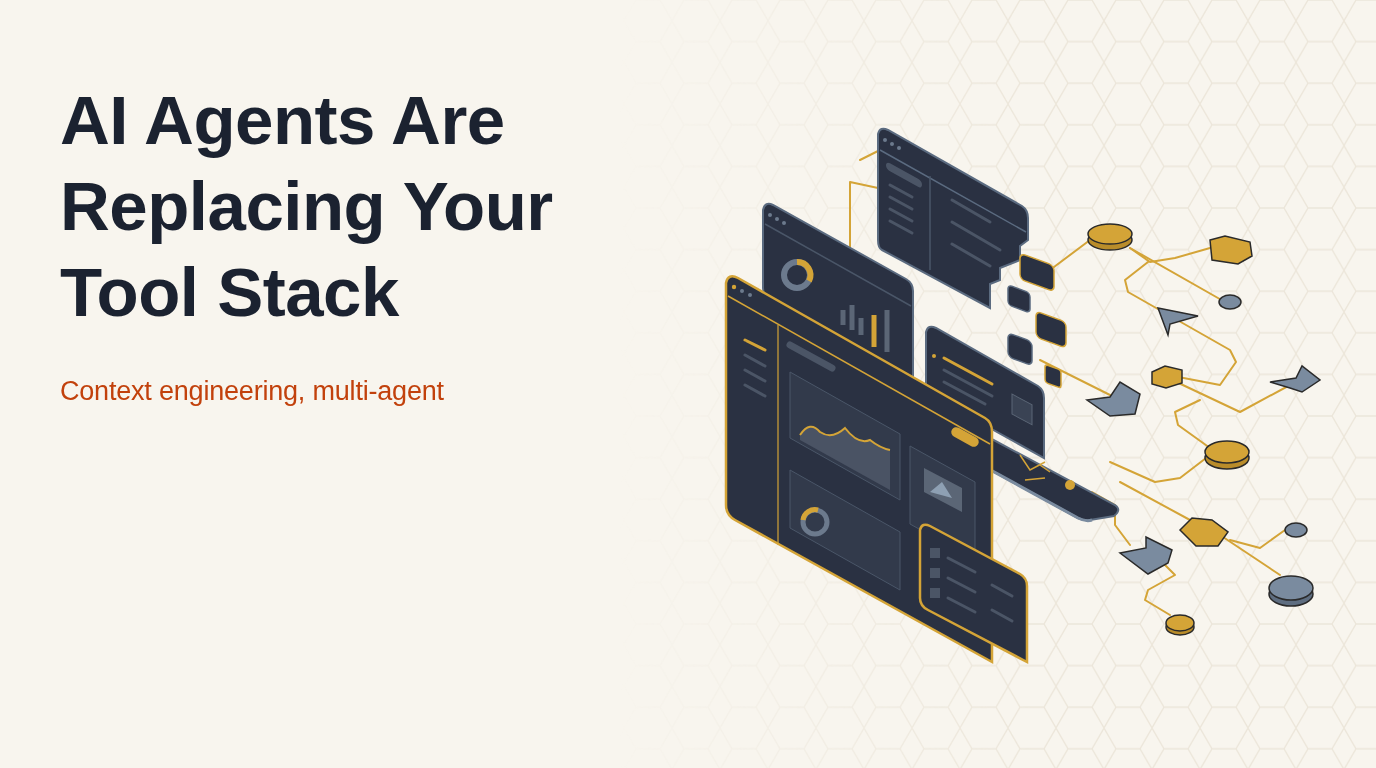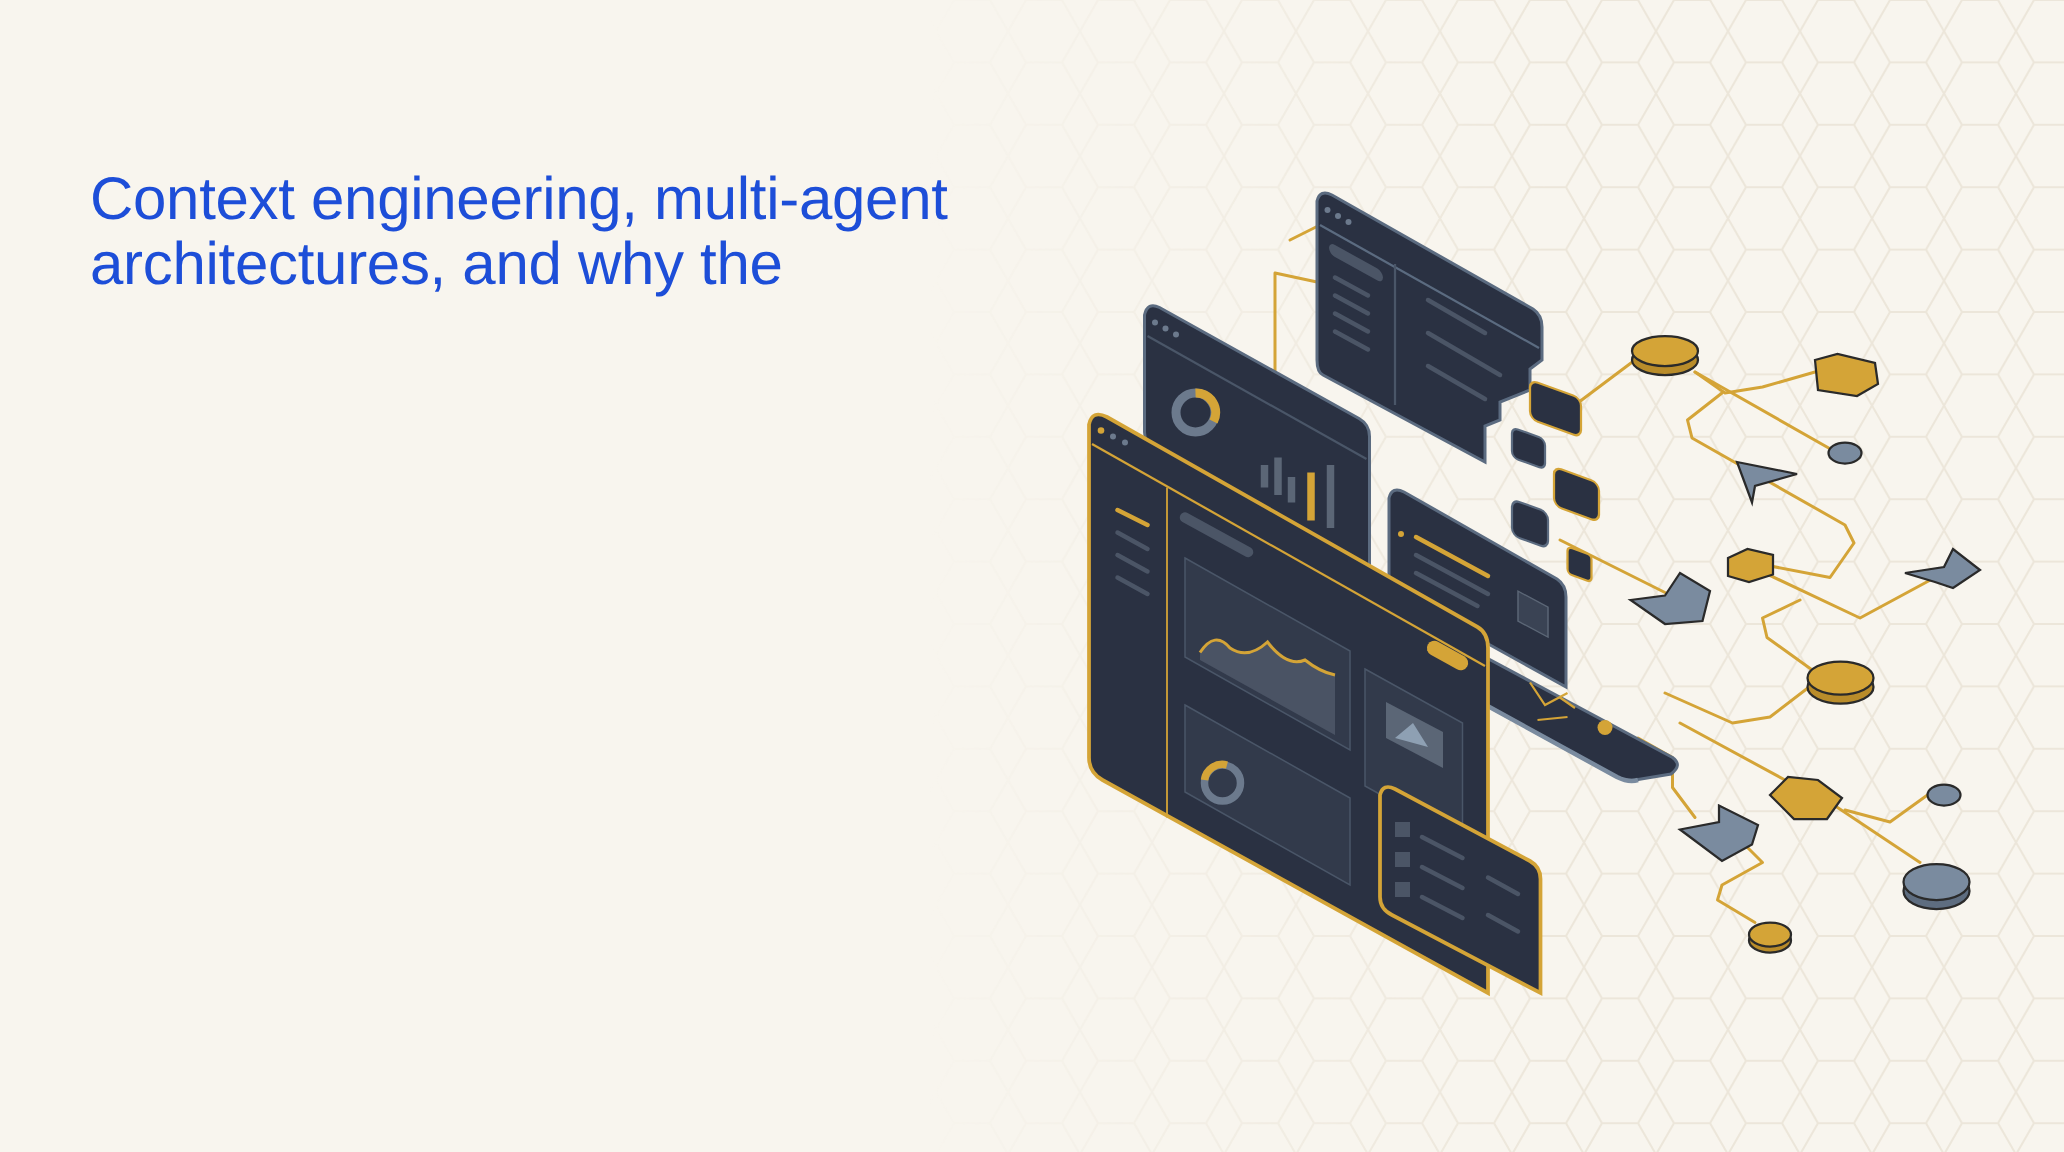--- a/index.html
+++ b/index.html
@@ -10,22 +10,22 @@
     position: relative;
   }
   .hexbg { position: absolute; left: 0; top: 0; width: 1376px; height: 768px; }
   .text-block { position: absolute; left: 60px; top: 78px; width: 660px; }
   .title {
     margin: 0; color: #1b2230; font-weight: 700;
     font-size: 69px; line-height: 86px; letter-spacing: -0.5px;
   }
   .title span { display: block; }
   .subtitle {
-    margin: 34px 0 0 0; color: #1d4ed8; font-weight: 400;
-    font-size: 40px; line-height: 43px; letter-spacing: -0.2px;
+    margin: 34px 0 0 0; color: #c2410c; font-weight: 400;
+    font-size: 27px; line-height: 43px; letter-spacing: -0.2px;
   }
   .subtitle span { display: block; white-space: nowrap; }
   .illus { position: absolute; left: 700px; top: 110px; width: 660px; height: 580px; }
 </style>
 </head>
 <body>
 
 <svg class="hexbg" viewBox="0 0 1376 768">
   <defs>
     <pattern id="hex" width="48" height="41.6" patternUnits="userSpaceOnUse" patternTransform="translate(0,0)">
@@ -36,23 +36,27 @@
       <stop offset="0.75" stop-color="#fff" stop-opacity="1"></stop>
     </linearGradient>
     <mask id="hexmask">
         <rect width="1376" height="768" fill="url(#fade)"></rect>
       </mask>
   </defs>
   <rect width="1376" height="768" fill="url(#hex)" mask="url(#hexmask)"></rect>
 </svg>
 
 <div class="text-block">
+  <h1 class="title">
+    <span>AI Agents Are</span>
+    <span>Replacing Your</span>
+    <span>Tool Stack</span>
+  </h1>
   <p class="subtitle">
     <span>Context engineering, multi-agent</span>
-    <span>architectures, and why the</span>
   </p>
 </div>
 
 <svg class="illus" viewBox="700 110 660 580">
 
   <g fill="none" stroke="#d4a437" stroke-width="2" stroke-linejoin="round" stroke-linecap="round">
     <path d="M878 188 L850 182 L850 370 L870 378"></path>
     <path d="M1050 270 L1090 240 L1112 236"></path>
     <path d="M1130 248 L1150 262 L1175 258 L1210 248"></path>
     <path d="M1130 248 L1225 302"></path>

